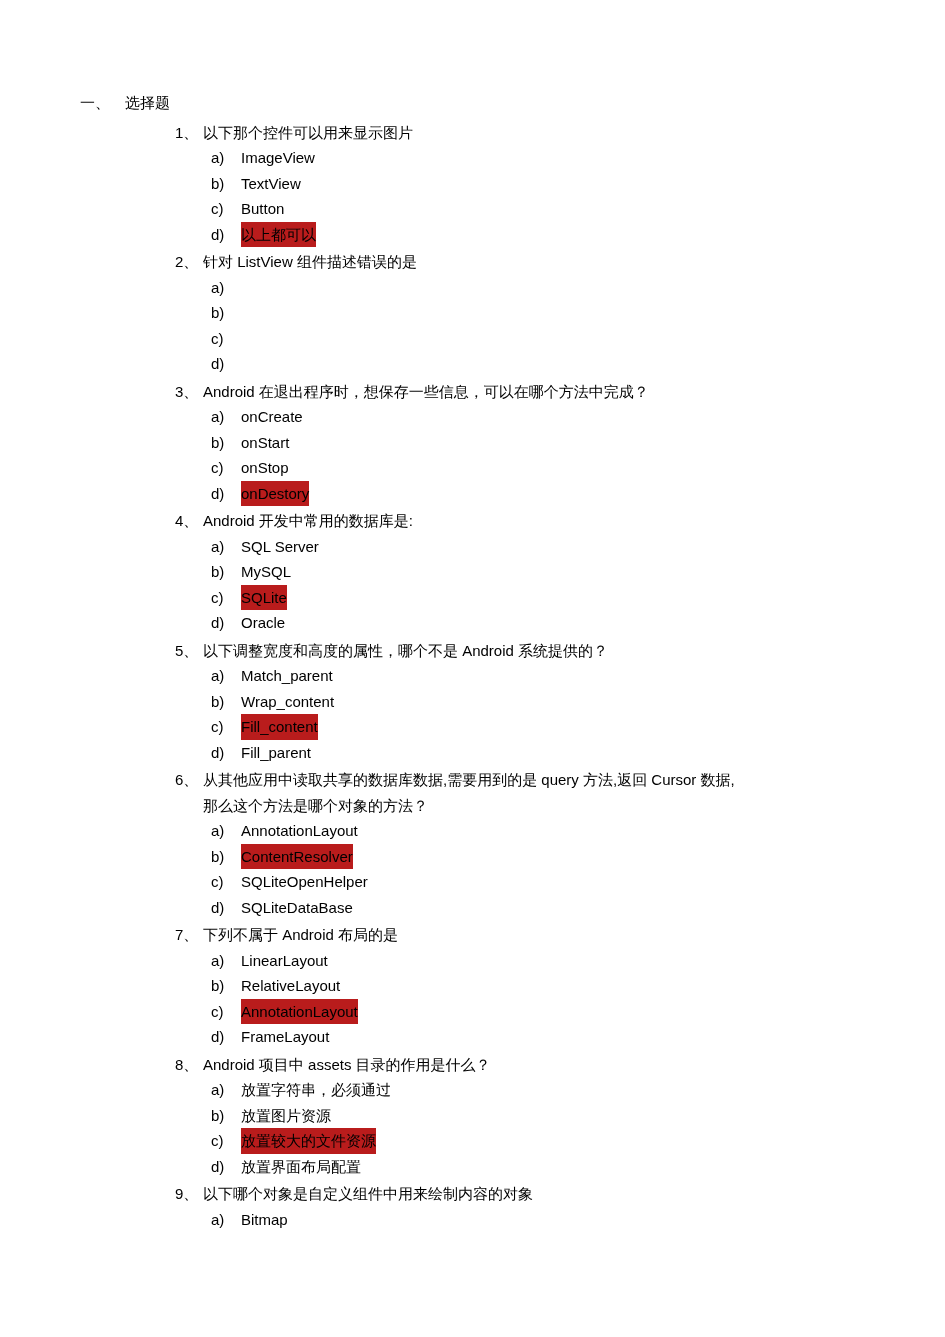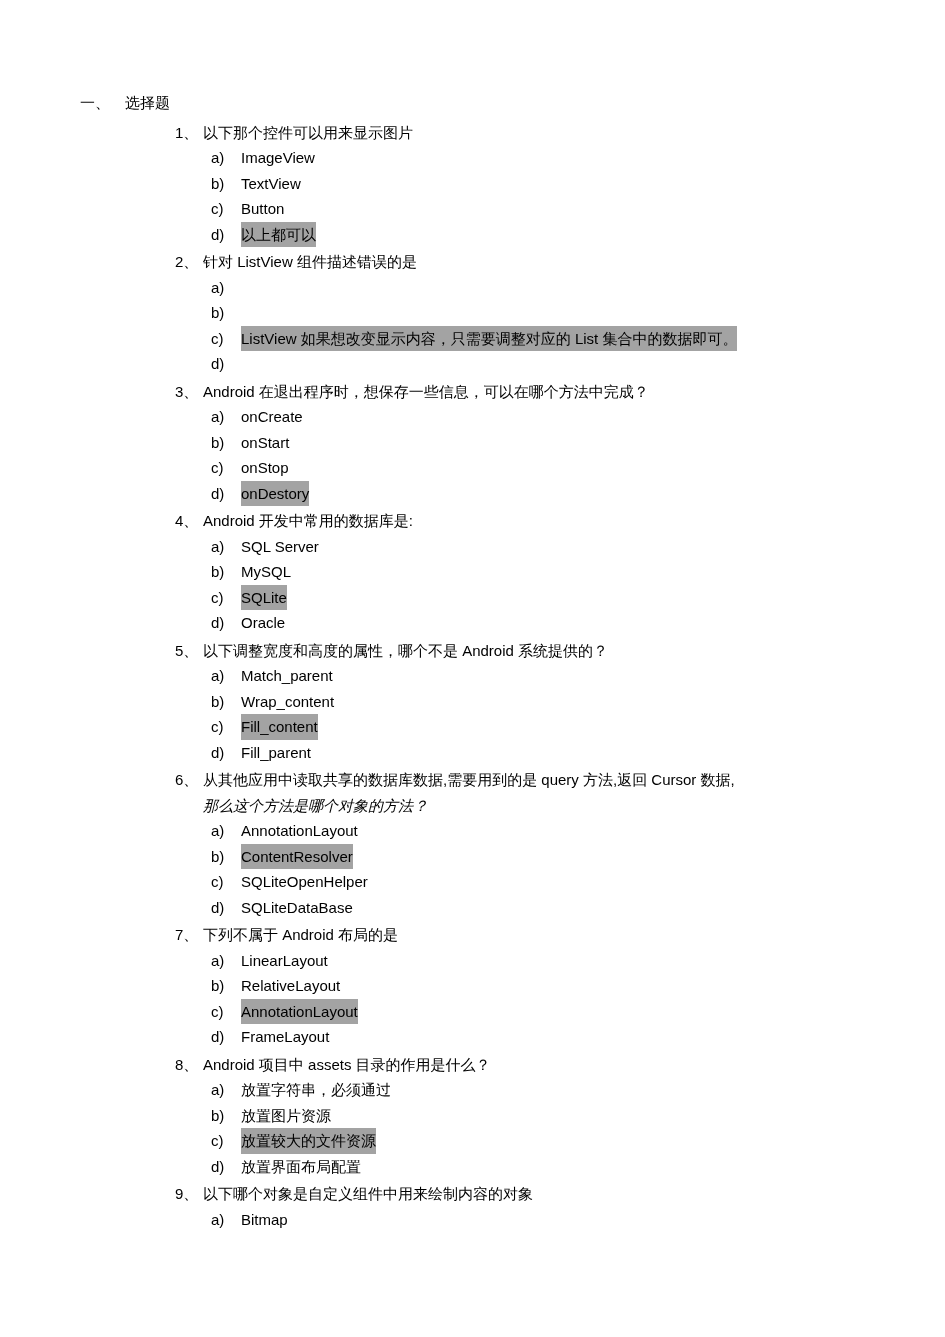--- a/index.html
+++ b/index.html
@@ -33,32 +33,31 @@
     }
     .q-num {
       min-width: 28px;
       text-align: left;
     }
     .q-text {
       flex: 1;
     }
     .q-continue {
       padding-left: 28px;
-      font-style: italic;
     }
     .option {
       display: flex;
       align-items: baseline;
       margin-left: 36px;
     }
     .opt-letter {
       min-width: 30px;
     }
     .highlight {
-      background-color: #a3a3a3;
+      background-color: #b91c1c;
     }
   </style>
 </head>
 <body>
 
 <div class="section-header">
   <span class="section-num">一、</span>
   <span class="section-title">选择题</span>
 </div>
 
@@ -91,21 +90,20 @@
         <span class="q-text">针对 ListView 组件描述错误的是</span>
       </div>
       <div class="option">
         <span class="opt-letter">a)</span>
       </div>
       <div class="option">
         <span class="opt-letter">b)</span>
       </div>
       <div class="option">
         <span class="opt-letter">c)</span>
-        <span class="highlight">ListView 如果想改变显示内容，只需要调整对应的 List 集合中的数据即可。</span>
       </div>
       <div class="option">
         <span class="opt-letter">d)</span>
       </div>
     </div>
     <div class="question">
       <div class="q-line">
         <span class="q-num">3、</span>
         <span class="q-text">Android 在退出程序时，想保存一些信息，可以在哪个方法中完成？</span>
       </div>

